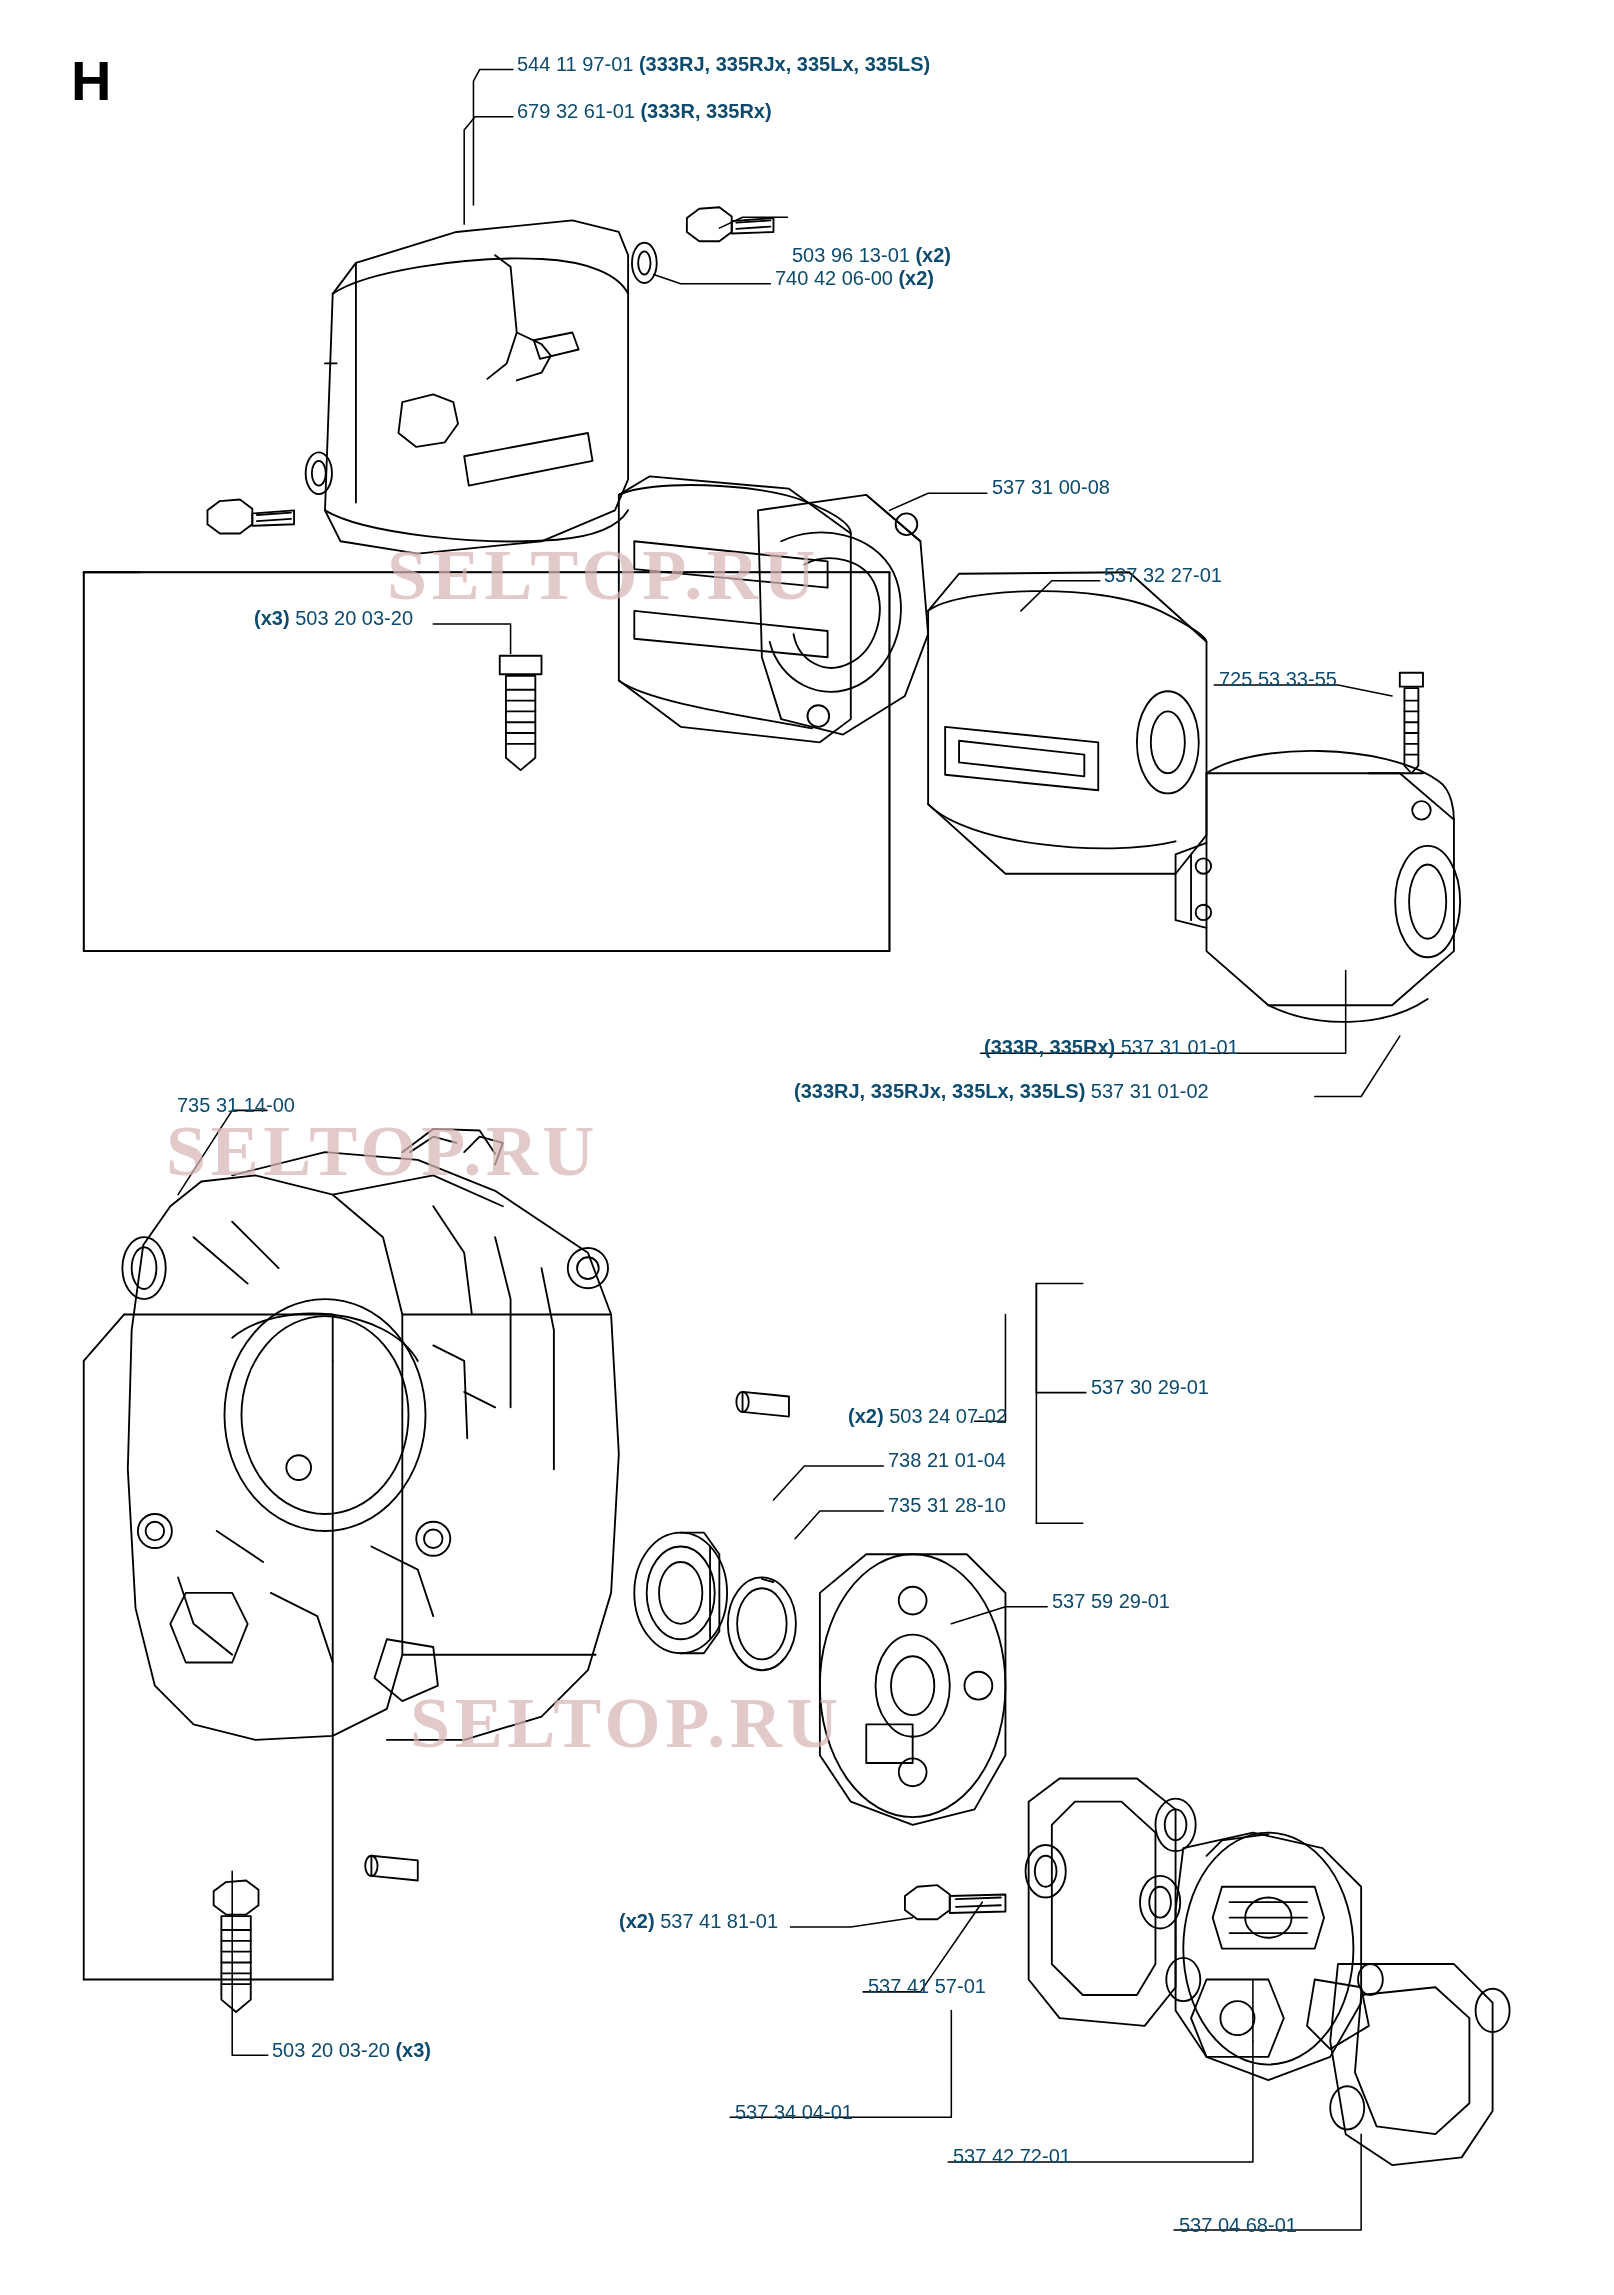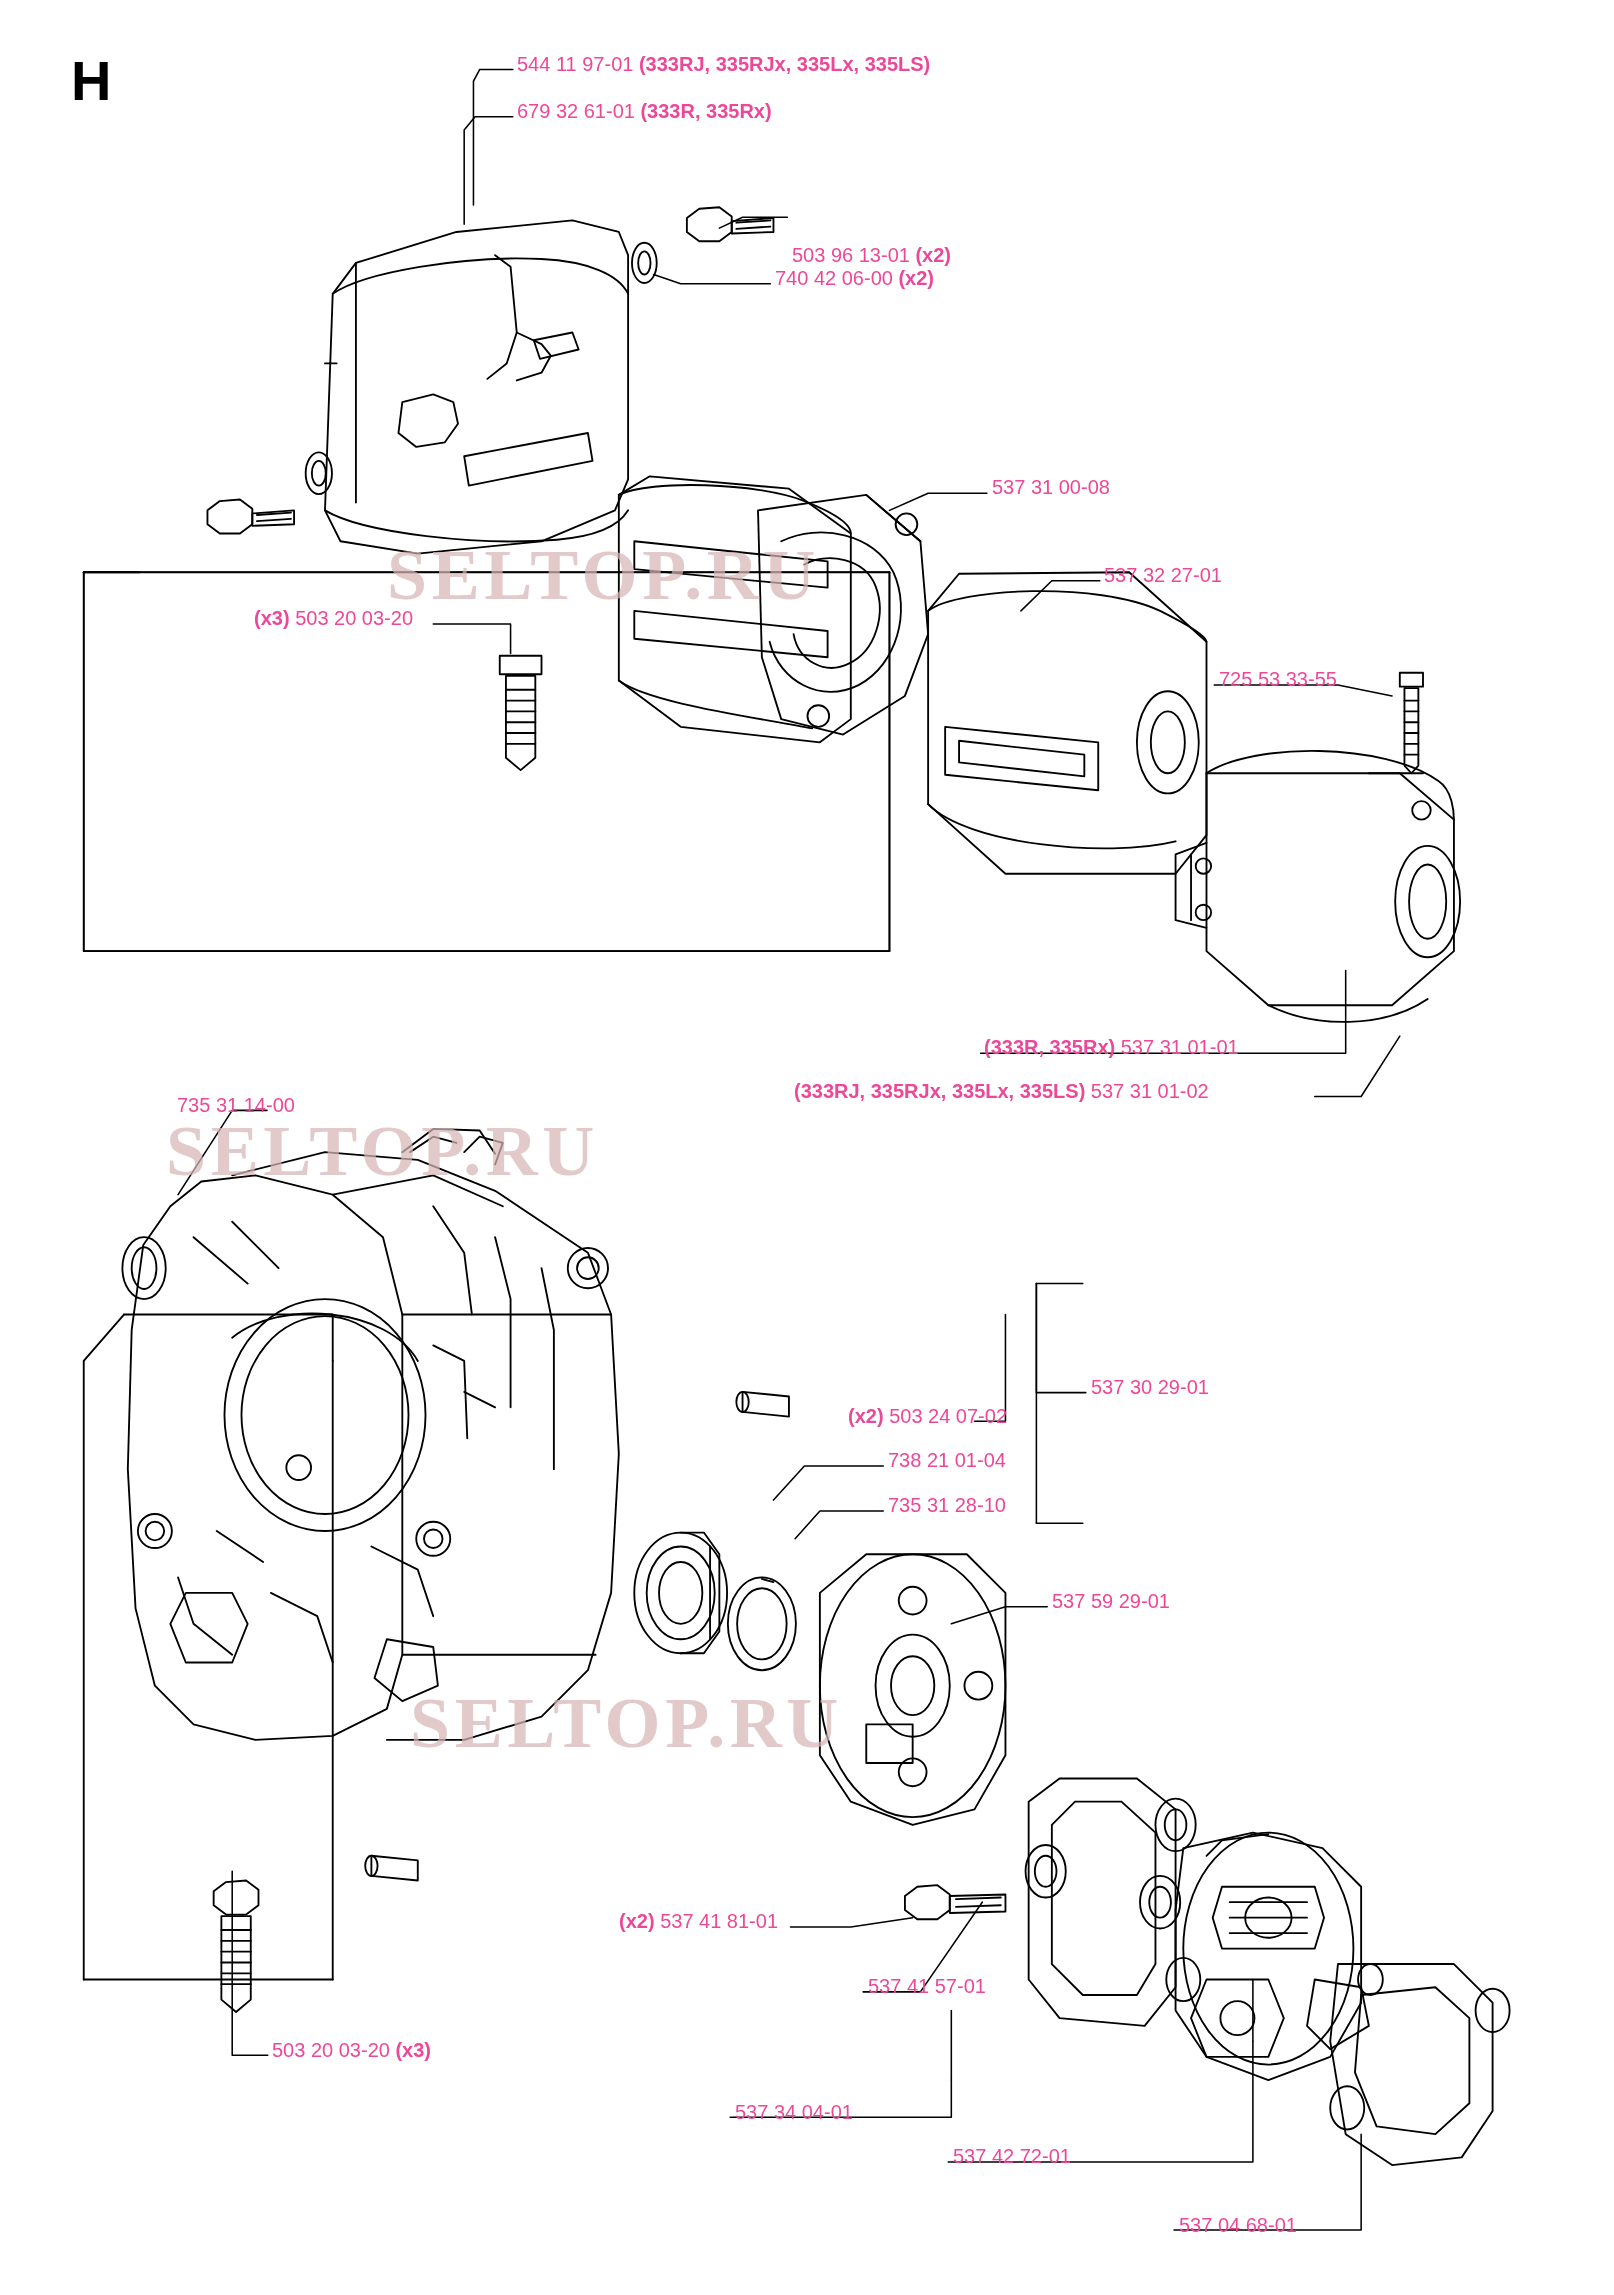--- a/index.html
+++ b/index.html
@@ -30,21 +30,21 @@
     font-size: 56px;
     font-weight: bold;
     font-family: "Liberation Sans", sans-serif;
     letter-spacing: 0px;
     color: #000;
   }
   .lbl {
     position: absolute;
     font-size: 20px;
     font-family: "Liberation Sans", sans-serif;
-    color: #ec4899;
+    color: #0c4a6e;
     white-space: nowrap;
     line-height: 1.1;
   }
   .lbl b {
     font-weight: bold;
   }
   .wm {
     position: absolute;
     font-family: "Liberation Serif", serif;
     font-size: 72px;

